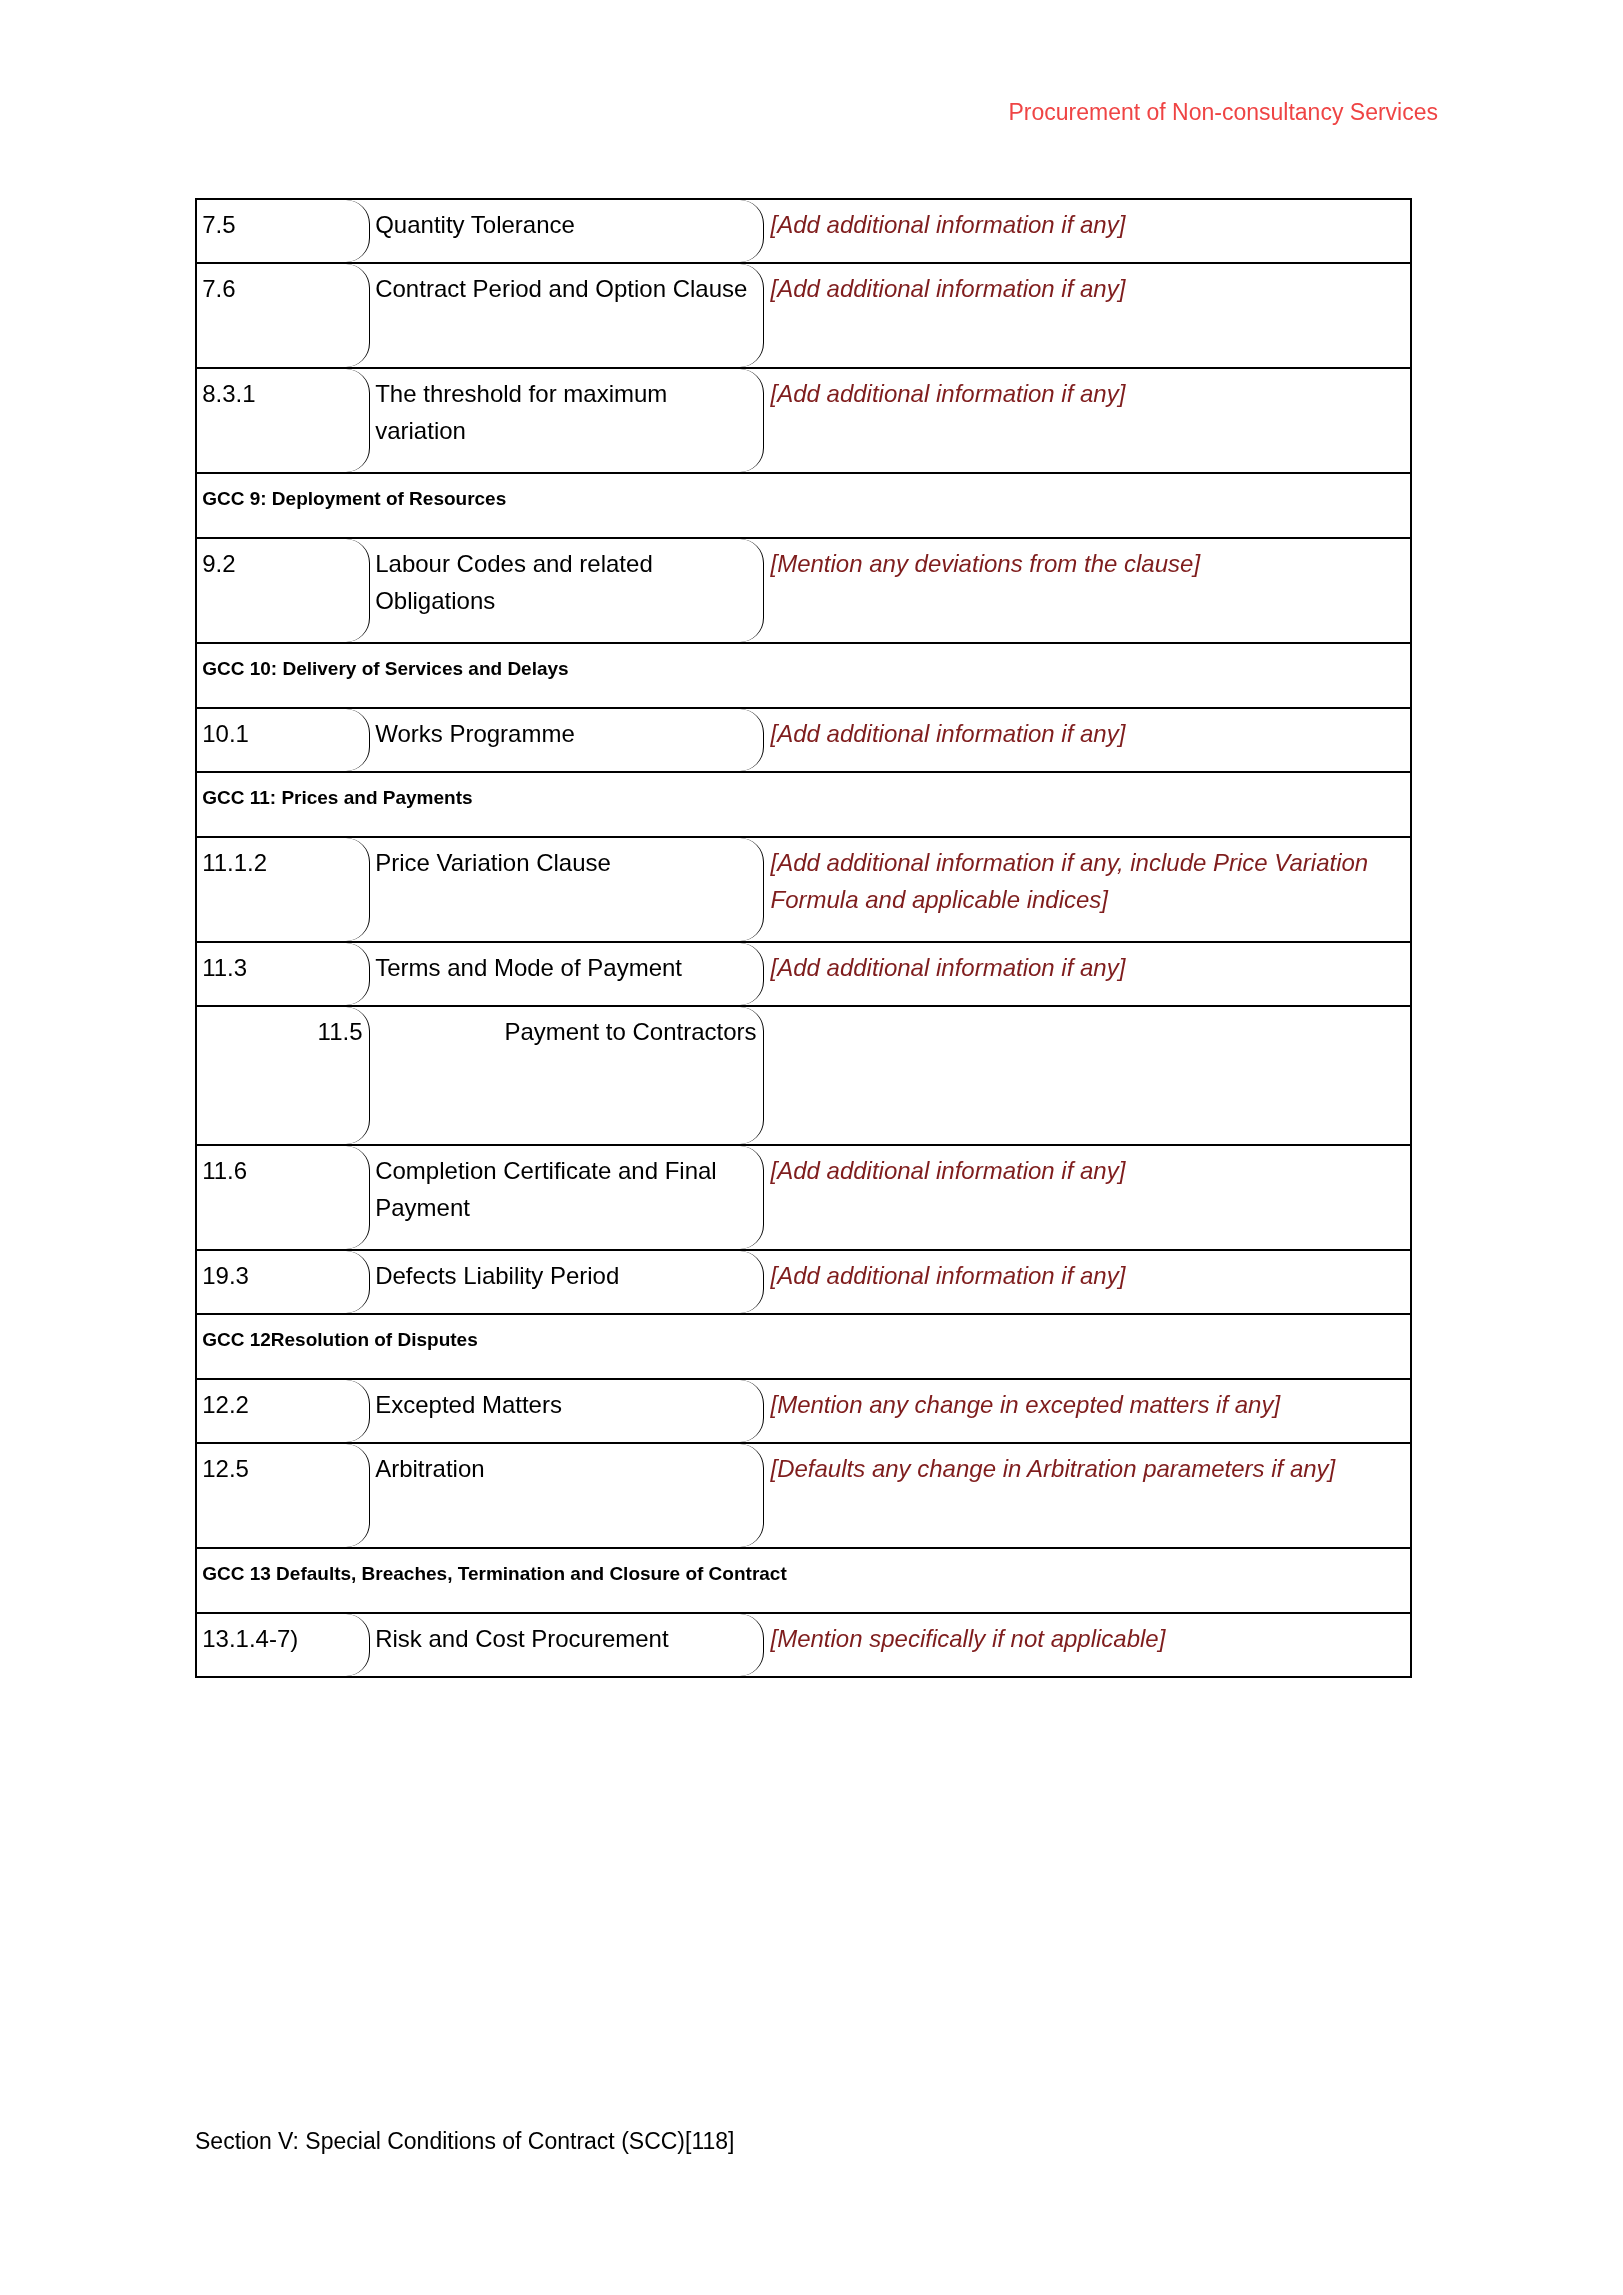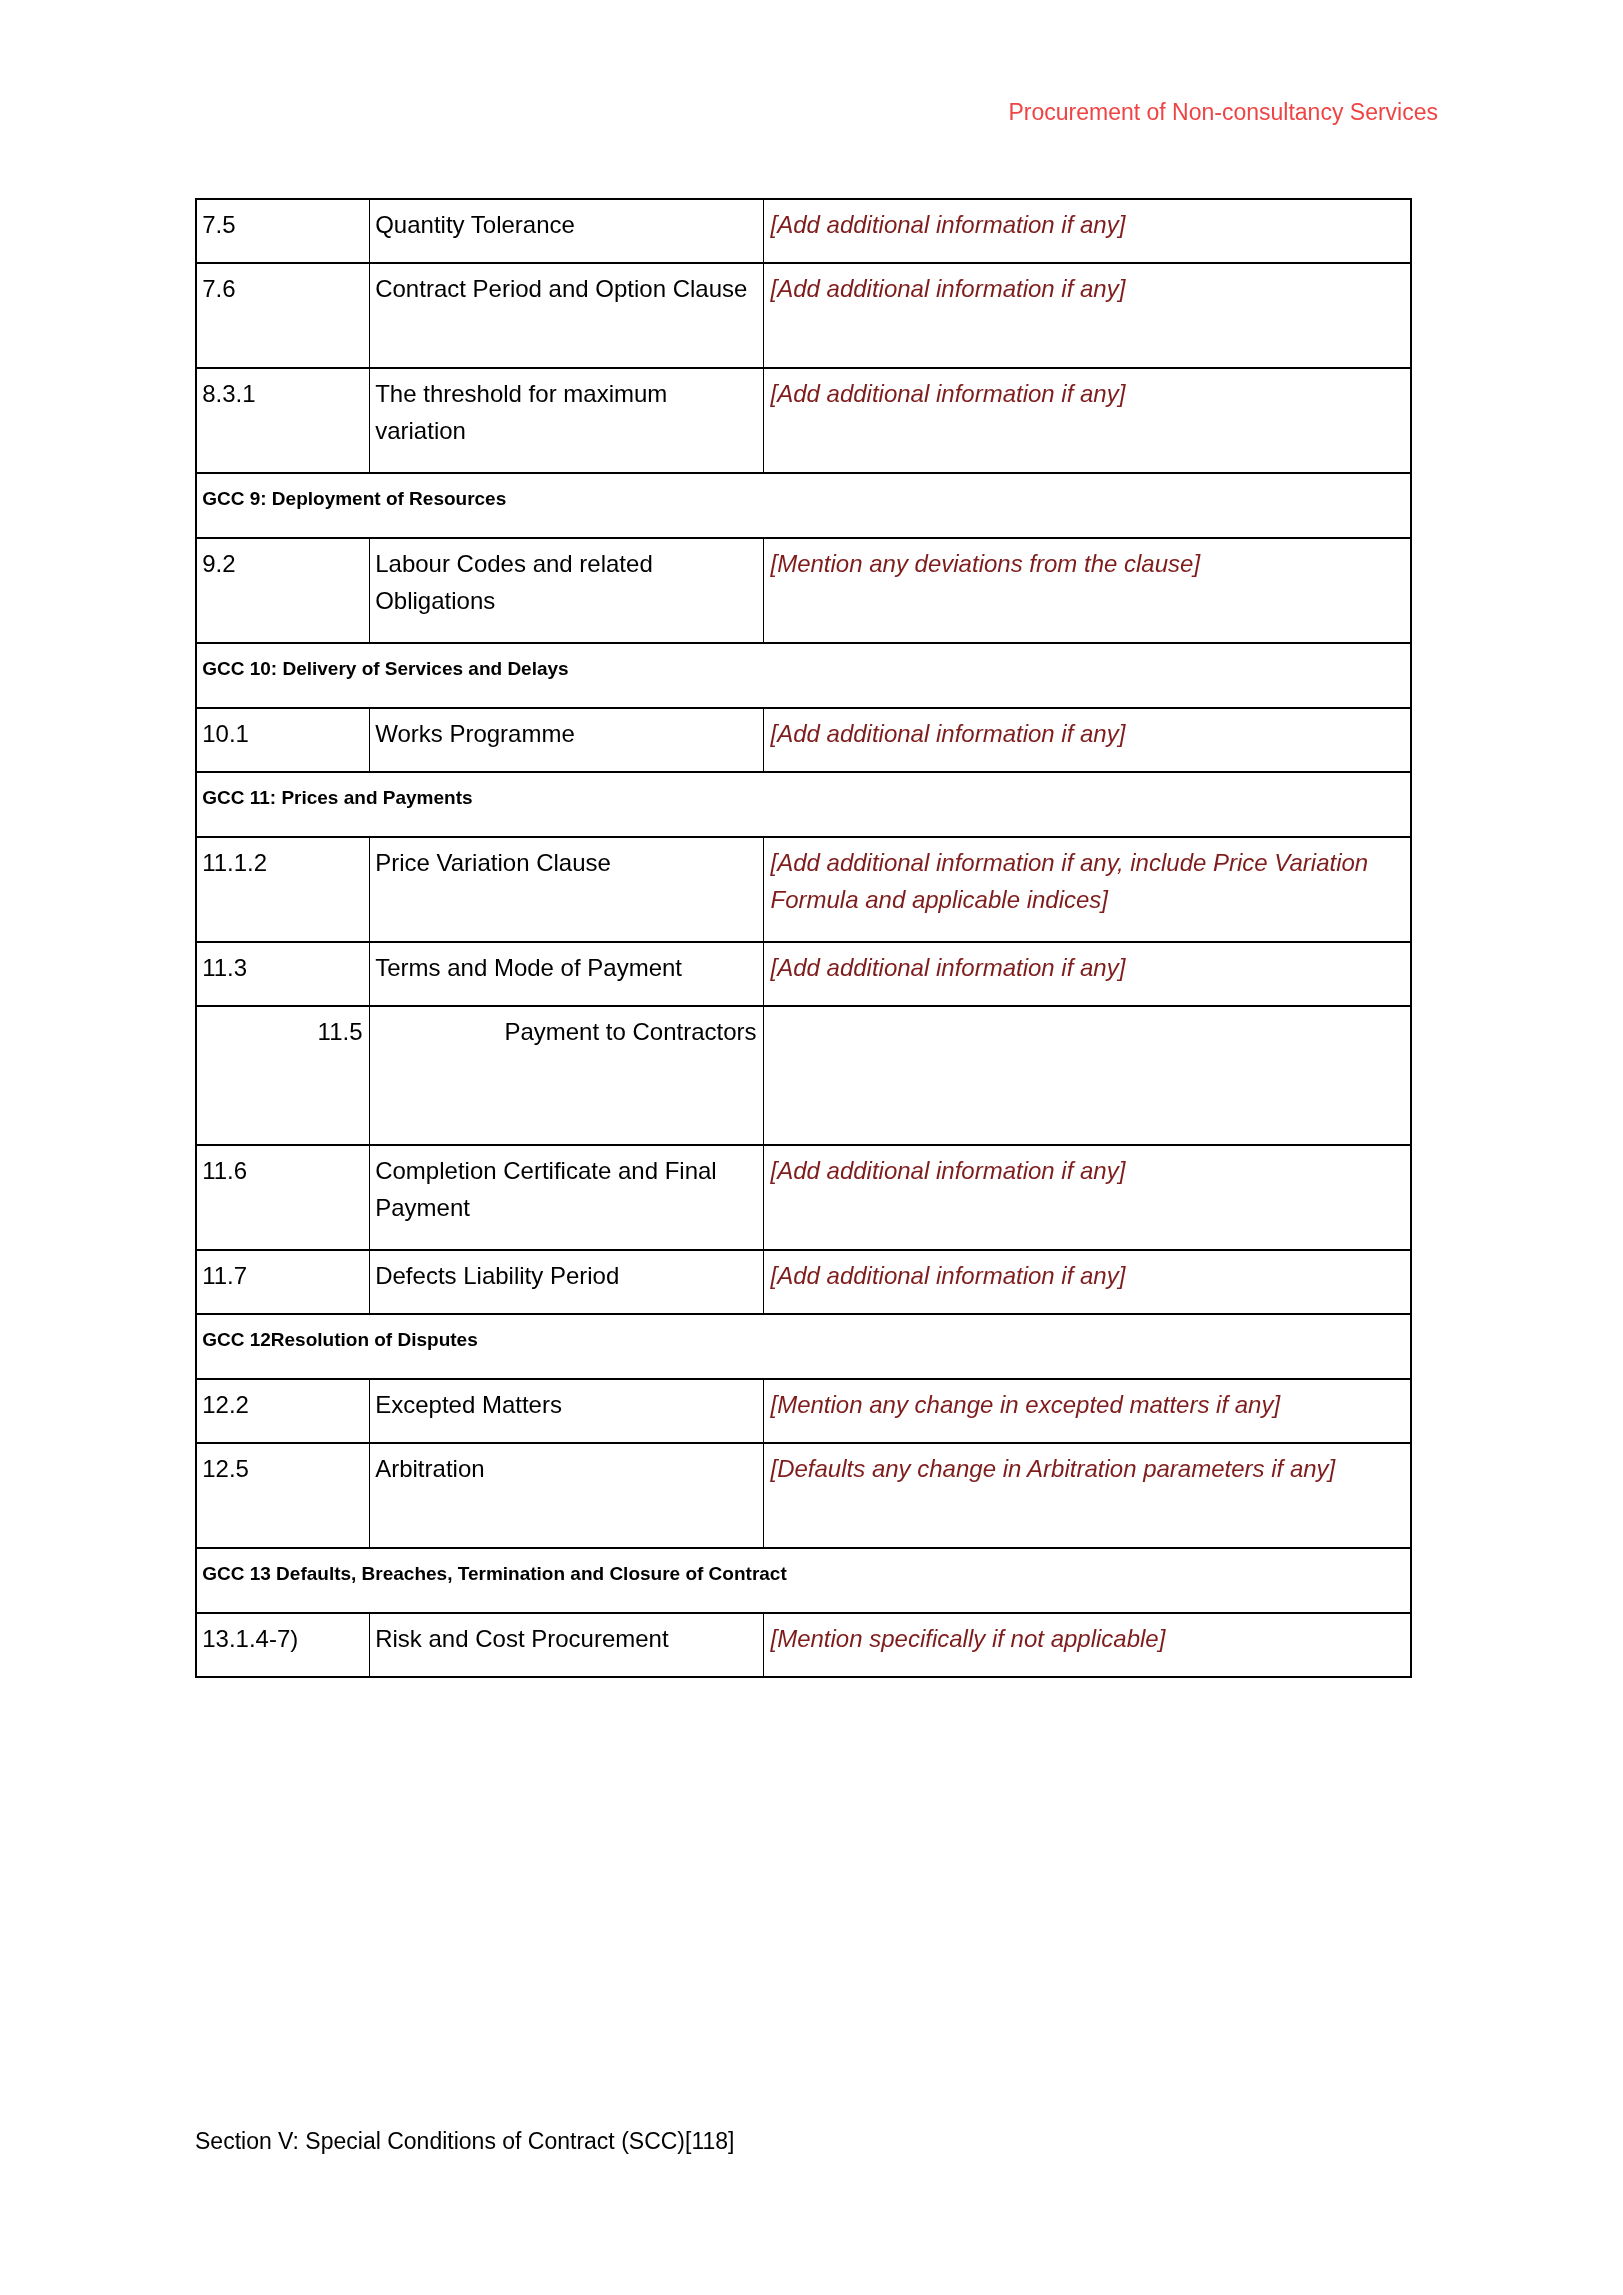--- a/index.html
+++ b/index.html
@@ -40,21 +40,21 @@
   .row {
     display: flex;
     align-items: stretch;
     border-bottom: 2.6px solid #000000;
   }
   .r-sm  { min-height: 64px; }
   .r-md  { min-height: 105px; }
   .r-lg  { min-height: 139px; text-align: right; }
   .r-sec { min-height: 65px; }
 
-  .c { padding: 5.9px 6.5px 0 5.2px; }
+  .c { padding: 5.9px 6.5px 0 5.2px; border-radius: 24px; }
   .c.num {
     width: 173px;
     flex: 0 0 173px;
     border-right: 1.3px solid #000000;
   }
   .c.title {
     width: 394px;
     flex: 0 0 394px;
     border-right: 1.3px solid #000000;
     padding-right: 6.5px;
@@ -153,21 +153,21 @@
       <div class="c title">Payment to Contractors</div>
     </div>
 
     <div class="row r-md">
       <div class="c num">11.6</div>
       <div class="c title">Completion Certificate and Final Payment</div>
       <div class="c value placeholder">[Add additional information if any]</div>
     </div>
 
     <div class="row r-sm">
-      <div class="c num">11.7</div>
+      <div class="c num">19.3</div>
       <div class="c title">Defects Liability Period</div>
       <div class="c value placeholder">[Add additional information if any]</div>
     </div>
 
     <div class="row r-sec">
       <div class="seclabel">GCC 12Resolution of Disputes</div>
     </div>
 
     <div class="row r-sm">
       <div class="c num">12.2</div>

